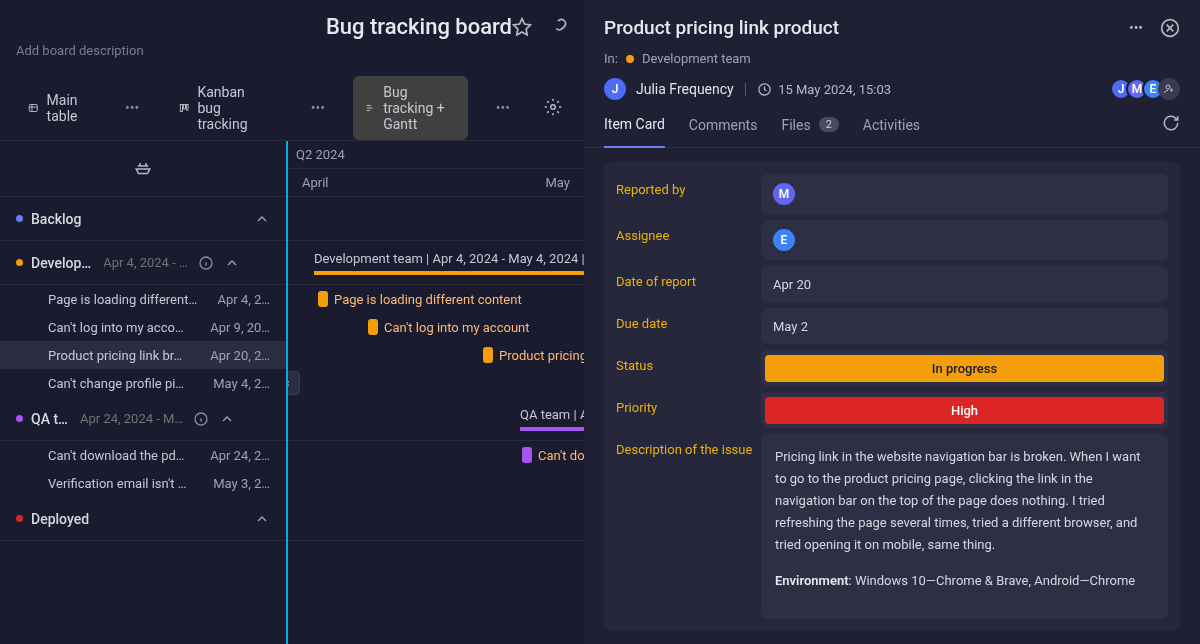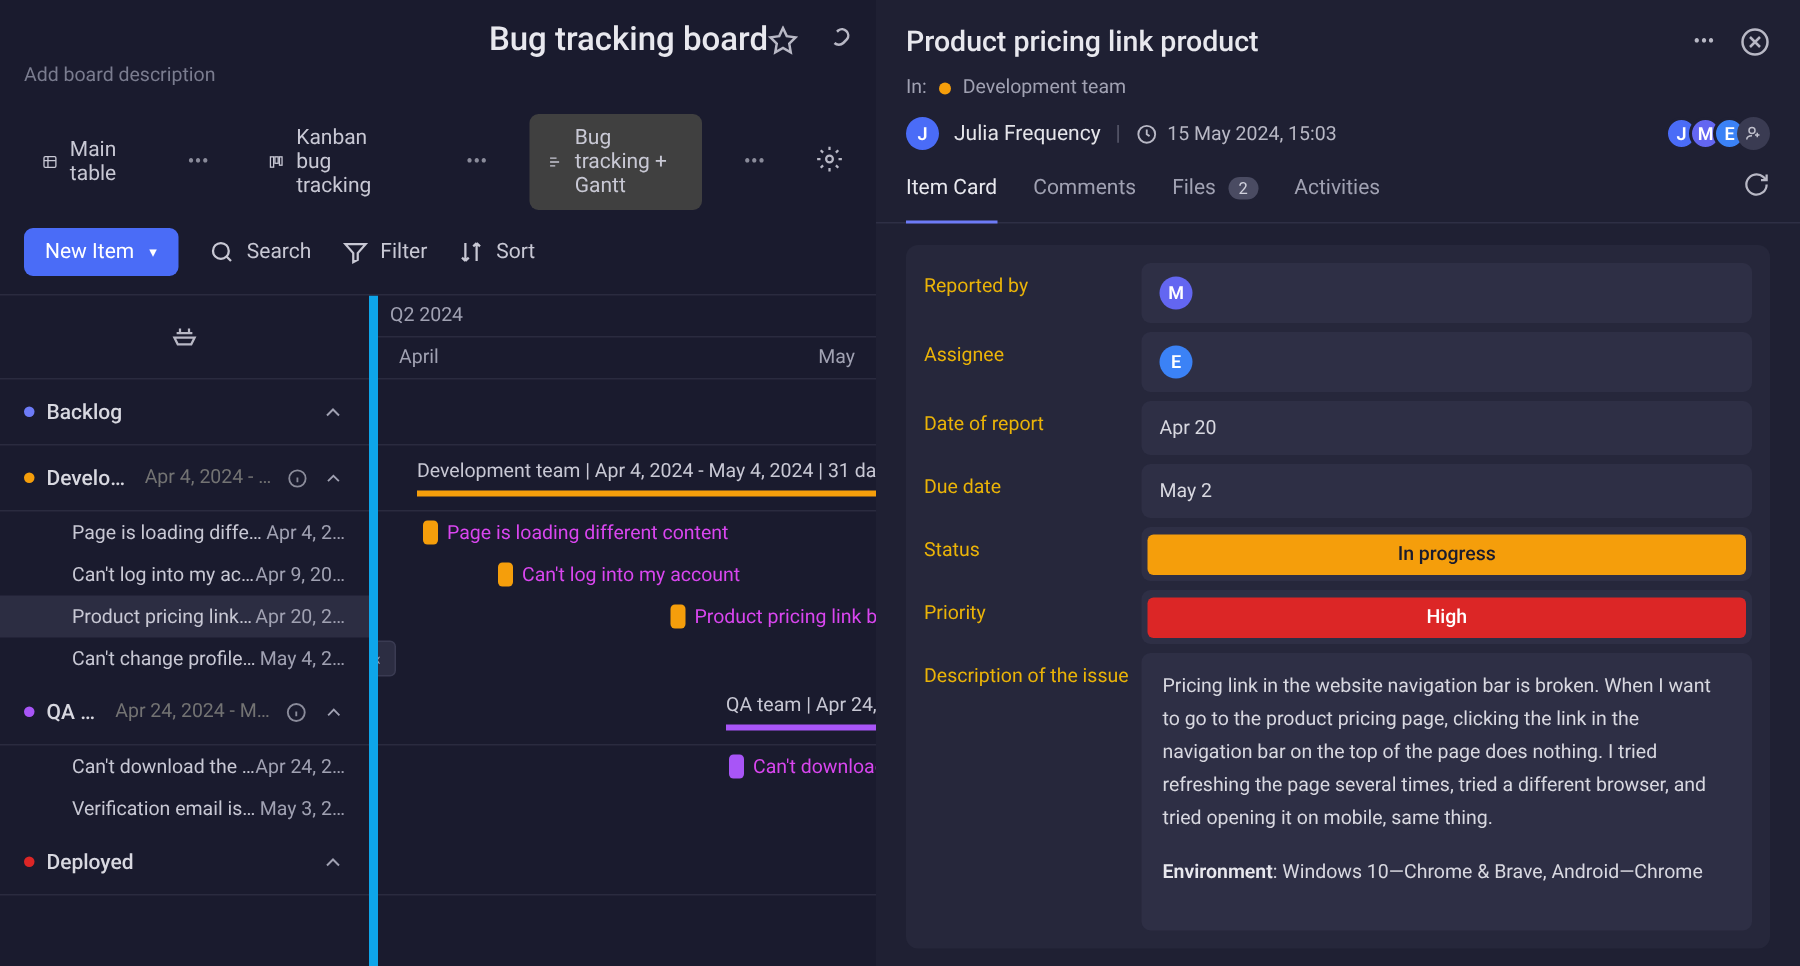--- a/index.html
+++ b/index.html
@@ -24,21 +24,21 @@
 .gear{margin-left:auto;padding:6px;color:#b8b8c5;cursor:pointer}
 
 
 .toolbar{display:flex;align-items:center;gap:20px;padding:12px 16px}
 .new-btn{background:#4a6cf7;color:#fff;padding:8px 14px;border-radius:6px;display:flex;align-items:center;gap:10px;cursor:pointer;font-size:14px}
 .new-btn .chev{font-size:10px}
 .tbtn{display:flex;align-items:center;gap:8px;color:#c8c8d4;cursor:pointer;font-size:14px}
 
 
 .board{flex:1;display:flex;overflow:hidden;position:relative;border-top:1px solid #2a2b3f}
-.left-col{width:252px;border-right:6px solid #0ea5e9;overflow-y:auto;flex-shrink:0}
+.left-col{width:288px;border-right:2px solid #0ea5e9;overflow-y:auto;flex-shrink:0}
 .right-col{flex:1;overflow:hidden;position:relative}
 .time-hdr{height:28px;display:flex;align-items:center;padding:0 6px;font-size:13px;color:#a0a1b2;border-bottom:1px solid #2a2b3f}
 .time-hdr2{height:28px;display:flex;align-items:center;padding:0 6px;font-size:13px;color:#a0a1b2;border-bottom:1px solid #2a2b3f}
 .time-zoom{height:56px;display:flex;align-items:center;justify-content:center;border-bottom:1px solid #2a2b3f}
 .time-icon{color:#b8b8c5}
 .right-col .time-hdr{padding-left:8px}
 .right-col .time-hdr2{display:flex;justify-content:space-between}
 .right-col .time-hdr2 span:first-child{padding-left:8px}
 .right-col .time-hdr2 span:last-child{padding-right:8px}
 
@@ -53,21 +53,21 @@
 .item-row{display:flex;align-items:center;padding:0 16px 0 48px;height:28px;cursor:pointer;font-size:13px}
 .item-row.sel{background:#2c2d42}
 .item-row .name{flex:1;white-space:nowrap;overflow:hidden;text-overflow:ellipsis;color:#c8c8d4;min-width:0}
 .item-row .date{color:#a0a1b2;white-space:nowrap;overflow:hidden;text-overflow:ellipsis;flex-shrink:0;max-width:62px}
 
 .gantt-row{height:44px;border-bottom:1px solid #2a2b3f;position:relative;display:flex;align-items:center}
 .gantt-item-row{height:28px;position:relative;display:flex;align-items:center}
 .gbar{position:absolute;height:4px;top:50%;transform:translateY(-50%)}
 .gbar-txt{position:absolute;font-size:13px;color:#c8c8d4;white-space:nowrap}
 .gtask{position:absolute;height:16px;border-radius:3px}
-.gtask-txt{position:absolute;font-size:13px;color:#d946ef;white-space:nowrap}
+.gtask-txt{position:absolute;font-size:13px;color:#fdba74;white-space:nowrap}
 
 .collapse-btn{position:absolute;left:-12px;top:230px;width:24px;height:24px;background:#2c2d42;border:1px solid #3a3b52;border-radius:4px;display:flex;align-items:center;justify-content:center;color:#a0a1b2;cursor:pointer;z-index:5;font-size:12px}
 
 
 .p-hdr{padding:16px 20px 0;display:flex;align-items:center;justify-content:space-between}
 .p-title{font-size:19px;font-weight:500;color:#e8e8ee}
 .p-hdr-icons{display:flex;gap:14px;align-items:center}
 .p-sub{padding:12px 20px 0;font-size:13px;color:#a0a1b2;display:flex;align-items:center;gap:8px}
 .p-sub .dot{width:8px;height:8px;border-radius:50%;background:#f59e0b;display:inline-block}
 .p-user{padding:12px 20px 0;display:flex;align-items:center;gap:10px;font-size:14px}
@@ -155,45 +155,20 @@
       </div>
       <span class="tab-dots">•••</span>
       <span class="gear">
         <svg viewBox="0 0 24 24">
             <circle cx="12" cy="12" r="3"></circle>
             <path d="M12 1v3m0 16v3M4.2 4.2l2.1 2.1m11.4 11.4 2.1 2.1M1 12h3m16 0h3M4.2 19.8l2.1-2.1m11.4-11.4 2.1-2.1"></path>
           </svg>
       </span>
     </div>
 
-    <div class="toolbar">
-      <div class="new-btn">
-        <span>New Item</span>
-        <span class="chev">▾</span>
-      </div>
-      <div class="tbtn">
-        <svg viewBox="0 0 24 24">
-            <circle cx="11" cy="11" r="7"></circle>
-            <path d="m20 20-4-4"></path>
-          </svg>
-        <span>Search</span>
-      </div>
-      <div class="tbtn">
-        <svg viewBox="0 0 24 24">
-            <path d="M3 5h18l-7 8v6l-4 2v-8z"></path>
-          </svg>
-        <span>Filter</span>
-      </div>
-      <div class="tbtn">
-        <svg viewBox="0 0 24 24">
-            <path d="M7 4v16m0 0-3-3m3 3 3-3M17 20V4m0 0-3 3m3-3 3 3"></path>
-          </svg>
-        <span>Sort</span>
-      </div>
-    </div>
 
     <div class="board">
       <div class="left-col">
         <div class="time-zoom">
           <svg class="time-icon" viewBox="0 0 24 24">
               <path d="M5 8h14M8 4v4M16 4v4M3 12h18l-3 6H6z"></path>
             </svg>
         </div>
 
         <div id="left-rows">

